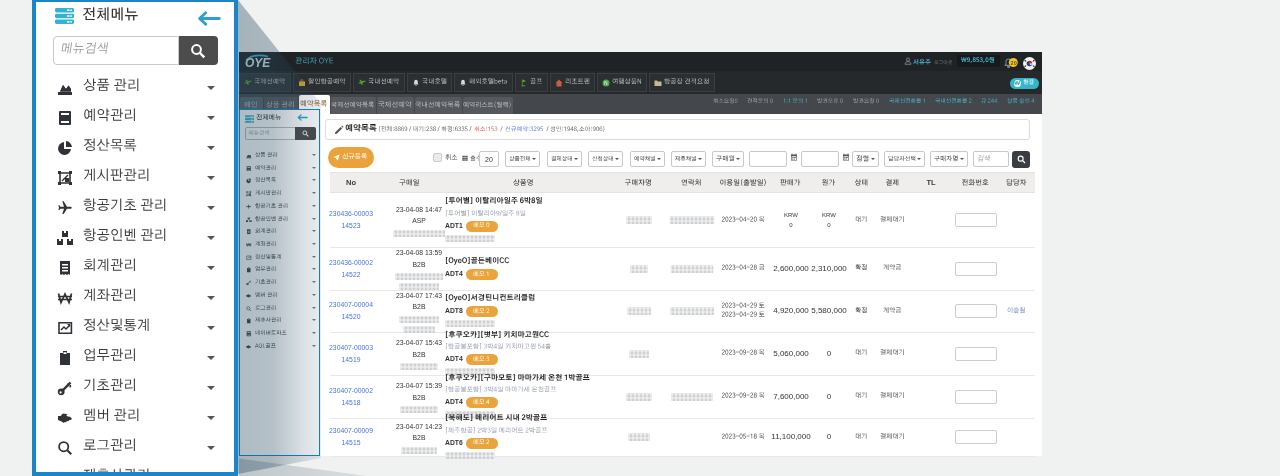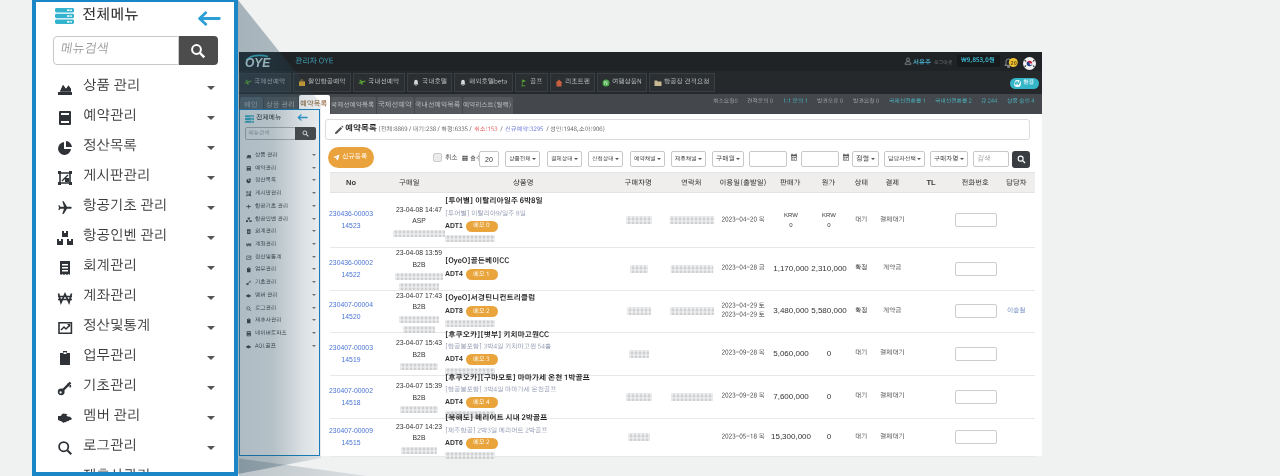--- a/index.html
+++ b/index.html
@@ -1258,21 +1258,21 @@
           <use href="#q75" x="2845"></use>
           <use href="#q89" x="3414"></use>
           <use href="#q183" x="3983"></use>
           <use href="#q87" x="4552"></use>
           <use href="#q96" x="5121"></use>
           <use href="#q192" x="5940"></use>
         </g>
       </svg>
     </div>
     <div style="position:absolute;left:552px;top:195px;height:43px;transform:translateX(-50%);display:flex;flex-direction:column;align-items:center;justify-content:center;">
-      <span style="font-family:'Liberation Sans',sans-serif;font-size:8px;font-weight:normal;color:#333;line-height:1;">1,170,000</span>
+      <span style="font-family:'Liberation Sans',sans-serif;font-size:8px;font-weight:normal;color:#333;line-height:1;">2,600,000</span>
     </div>
     <div style="position:absolute;left:590px;top:195px;height:43px;transform:translateX(-50%);display:flex;flex-direction:column;align-items:center;justify-content:center;">
       <span style="font-family:'Liberation Sans',sans-serif;font-size:8px;font-weight:normal;color:#333;line-height:1;">2,310,000</span>
     </div>
     <div style="position:absolute;left:623px;top:195px;height:43px;transform:translateX(-50%);display:flex;flex-direction:column;align-items:center;justify-content:center;">
       <svg class="t" width="14" height="9" viewBox="0 0 14 9">
         <g fill="#333" transform="translate(0,5.4) scale(0.00625,-0.00625)">
           <use href="#q103" x="0"></use>
           <use href="#q104" x="984"></use>
         </g>
@@ -1374,21 +1374,21 @@
             <use href="#q89" x="3414"></use>
             <use href="#q183" x="3983"></use>
             <use href="#q87" x="4552"></use>
             <use href="#q98" x="5121"></use>
             <use href="#q202" x="5940"></use>
           </g>
         </svg>
       </div>
     </div>
     <div style="position:absolute;left:552px;top:238px;height:42px;transform:translateX(-50%);display:flex;flex-direction:column;align-items:center;justify-content:center;">
-      <span style="font-family:'Liberation Sans',sans-serif;font-size:8px;font-weight:normal;color:#333;line-height:1;">3,480,000</span>
+      <span style="font-family:'Liberation Sans',sans-serif;font-size:8px;font-weight:normal;color:#333;line-height:1;">4,920,000</span>
     </div>
     <div style="position:absolute;left:590px;top:238px;height:42px;transform:translateX(-50%);display:flex;flex-direction:column;align-items:center;justify-content:center;">
       <span style="font-family:'Liberation Sans',sans-serif;font-size:8px;font-weight:normal;color:#333;line-height:1;">5,580,000</span>
     </div>
     <div style="position:absolute;left:623px;top:238px;height:42px;transform:translateX(-50%);display:flex;flex-direction:column;align-items:center;justify-content:center;">
       <svg class="t" width="14" height="9" viewBox="0 0 14 9">
         <g fill="#333" transform="translate(0,5.4) scale(0.00625,-0.00625)">
           <use href="#q103" x="0"></use>
           <use href="#q104" x="984"></use>
         </g>
@@ -1750,21 +1750,21 @@
           <use href="#q75" x="2845"></use>
           <use href="#q105" x="3414"></use>
           <use href="#q183" x="3983"></use>
           <use href="#q78" x="4552"></use>
           <use href="#q96" x="5121"></use>
           <use href="#q66" x="5940"></use>
         </g>
       </svg>
     </div>
     <div style="position:absolute;left:552px;top:366px;height:38px;transform:translateX(-50%);display:flex;flex-direction:column;align-items:center;justify-content:center;">
-      <span style="font-family:'Liberation Sans',sans-serif;font-size:8px;font-weight:normal;color:#333;line-height:1;">15,300,000</span>
+      <span style="font-family:'Liberation Sans',sans-serif;font-size:8px;font-weight:normal;color:#333;line-height:1;">11,100,000</span>
     </div>
     <div style="position:absolute;left:590px;top:366px;height:38px;transform:translateX(-50%);display:flex;flex-direction:column;align-items:center;justify-content:center;">
       <span style="font-family:'Liberation Sans',sans-serif;font-size:8px;font-weight:normal;color:#333;line-height:1;">0</span>
     </div>
     <div style="position:absolute;left:623px;top:366px;height:38px;transform:translateX(-50%);display:flex;flex-direction:column;align-items:center;justify-content:center;">
       <svg class="t" width="14" height="9" viewBox="0 0 14 9">
         <g fill="#333" transform="translate(0,5.4) scale(0.00625,-0.00625)">
           <use href="#q100" x="0"></use>
           <use href="#q101" x="984"></use>
         </g>

